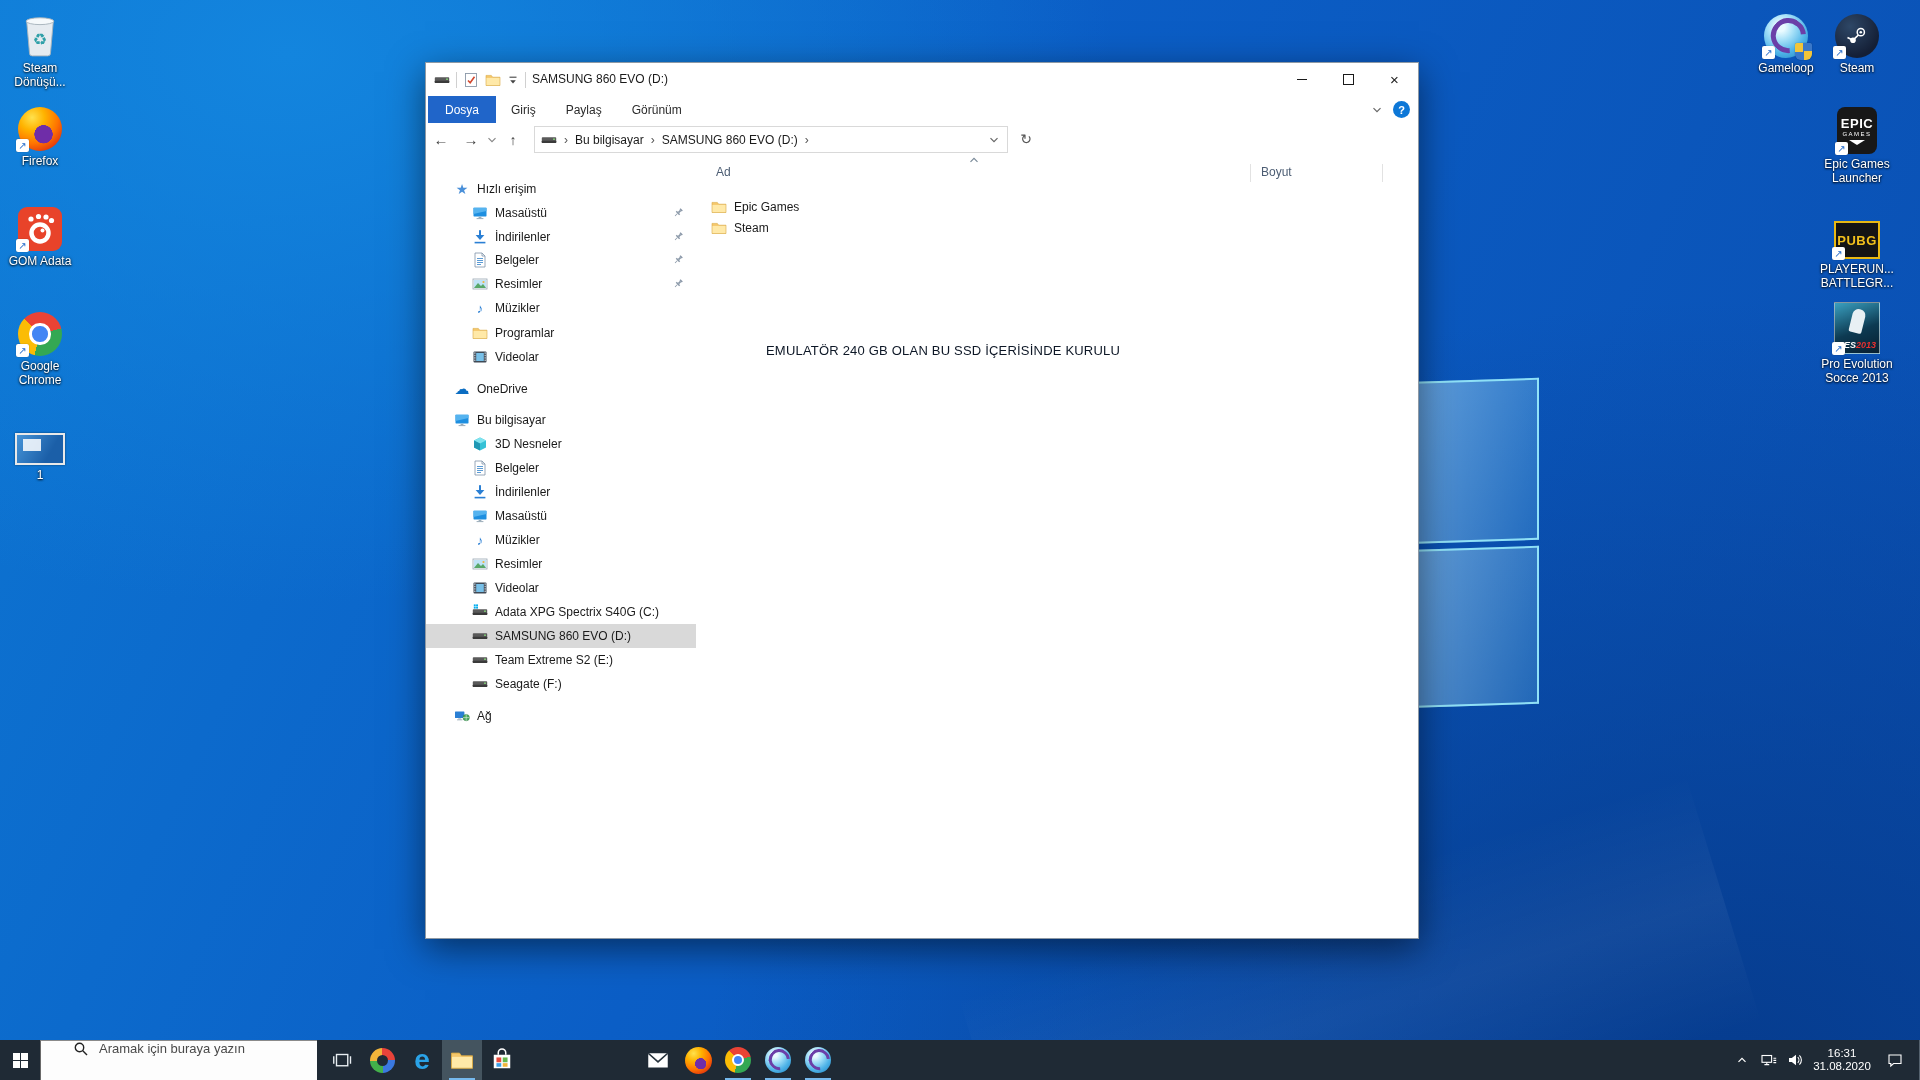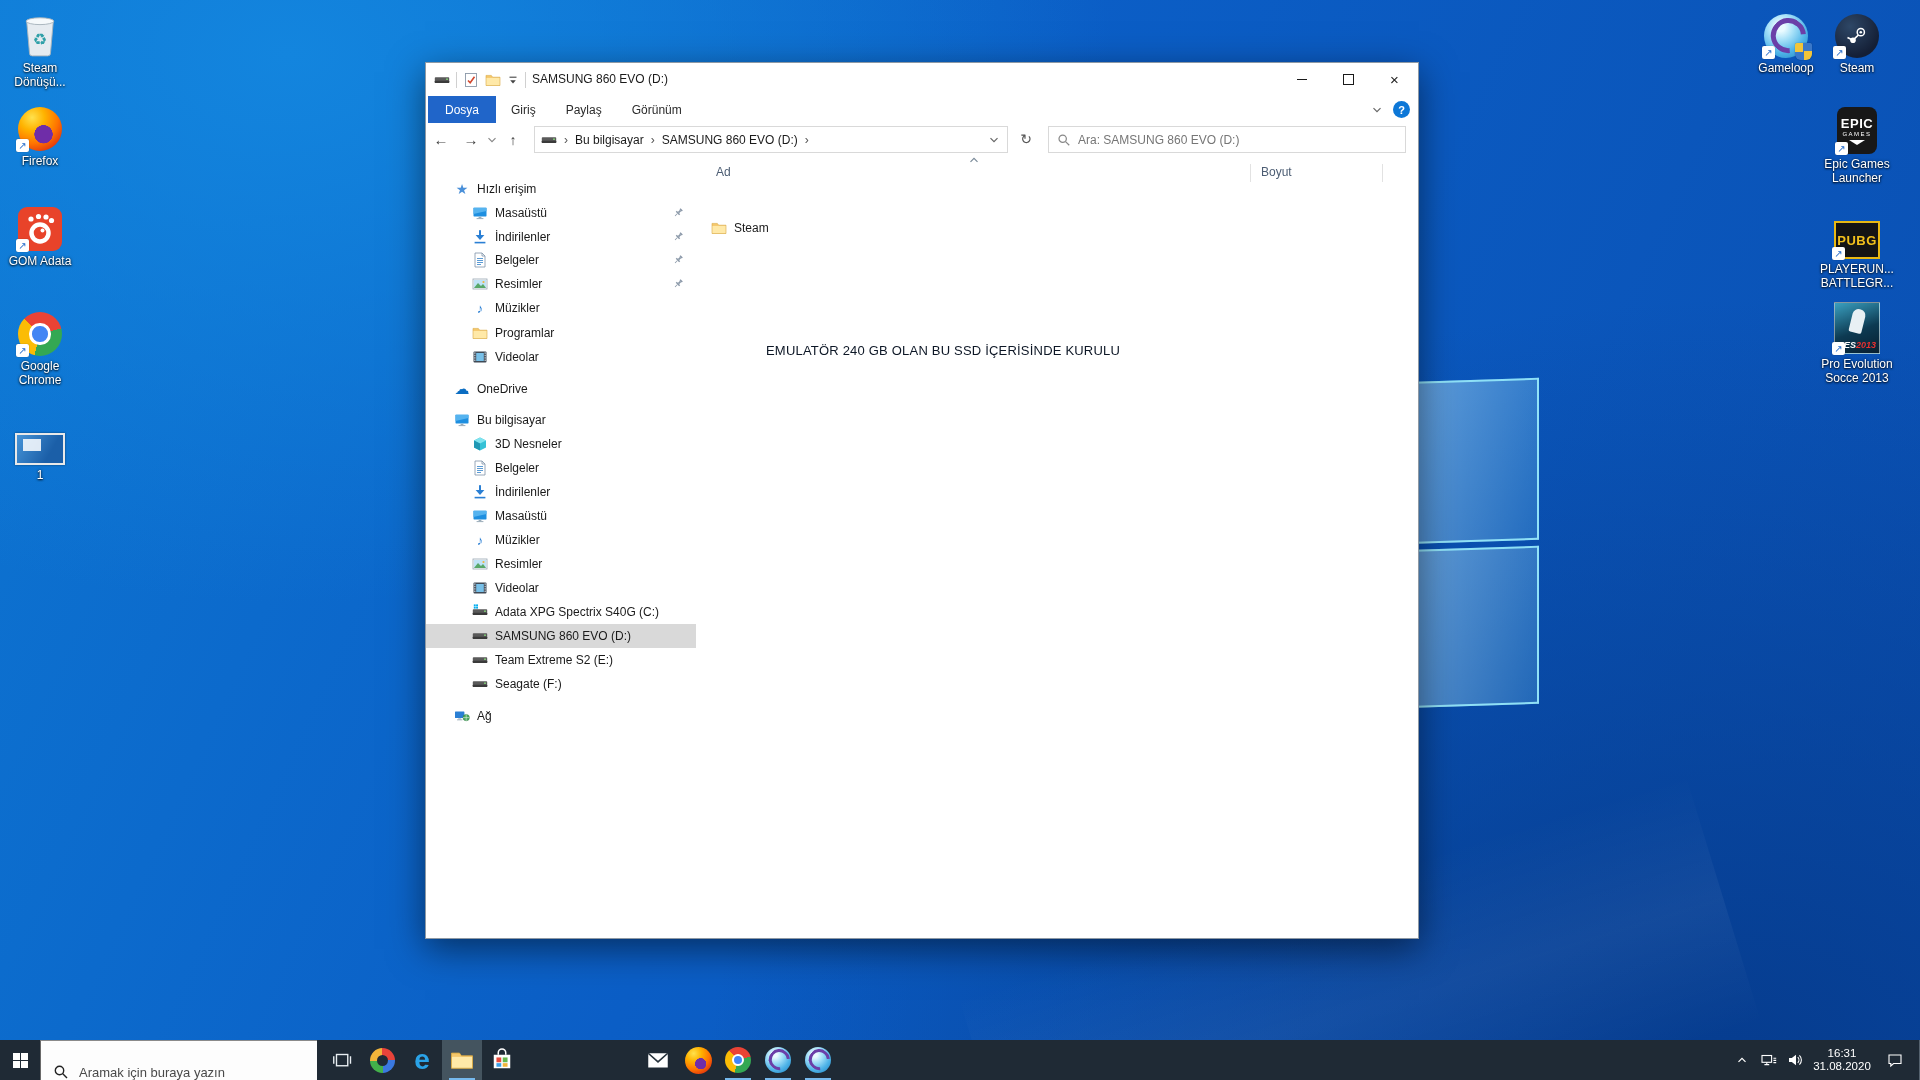--- a/index.html
+++ b/index.html
@@ -121,21 +121,21 @@
   .statusbar .st2{position:absolute;left:58px;top:6px;}
   .viewbtn{position:absolute;top:4px;width:20px;height:19px;display:flex;align-items:center;justify-content:center;}
   .viewbtn.details{right:27px;background:#cde6f7;border:1px solid #90c2e8;}
   .viewbtn.thumbs{right:6px;}
   
   .taskbar{position:absolute;left:0;bottom:0;width:1920px;height:40px;background:#1f2a35;}
   .startbtn{position:absolute;left:0;top:0;width:40px;height:40px;display:flex;align-items:center;justify-content:center;}
   .flag{display:grid;grid-template-columns:7px 7px;grid-template-rows:7px 7px;gap:1px;}
   .flag div{background:#fff;}
   .tsearch{position:absolute;left:40px;top:0;width:277px;height:40px;background:#fdfdfd;border-left:1px solid #6a6a6a;
-           display:flex;align-items:flex-end;box-sizing:border-box;border-top:1px solid #8a8a8a;}
+           display:flex;align-items:flex-start;box-sizing:border-box;border-top:1px solid #8a8a8a;padding-left:20px;}
   .tsearch .ph{font-size:13px;color:#4a4a4a;}
   .ticons{position:absolute;top:0;height:40px;display:flex;}
   .tg1{left:322px;} .tg2{left:638px;}
   .ttile{width:40px;height:40px;display:flex;align-items:center;justify-content:center;position:relative;}
   .ttile.active{background:#44545f;}
   .ttile .runbar{position:absolute;left:7px;right:7px;bottom:0;height:2px;background:#76b9ed;}
   .edgeE{font-size:28px;font-weight:bold;color:#2aa3e8;line-height:28px;}
   .paint{width:25px;height:25px;border-radius:50%;position:relative;
     background:conic-gradient(#e8433a 0 25%,#3a78e0 25% 50%,#43b04a 50% 75%,#f2b53a 75% 100%);}
   .paint::after{content:"";position:absolute;inset:7px;border-radius:50%;background:#1f2a35;}
@@ -463,26 +463,20 @@
         <span class="crumbsep">›</span>
         <span>SAMSUNG 860 EVO (D:)</span>
         <span class="crumbsep">›</span>
         <span class="addr-chev">
             <svg class="i12">
               <use href="#sym-chd"></use>
             </svg>
           </span>
       </div>
       <div class="refreshbtn">↻</div>
-      <div class="searchbox">
-        <svg class="i14" style="margin:0 7px 0 8px;color:#888">
-            <use href="#sym-mag"></use>
-          </svg>
-        <span class="ph">Ara: SAMSUNG 860 EVO (D:)</span>
-      </div>
     </div>
 
     <div class="body">
 
       <div class="sidebar">
         <div class="nrow lvl0" style="top:21px">
           <span class="ic glyph-star">★</span>
           <span>Hızlı erişim</span>
         </div>
         <div class="nrow lvl1" style="top:45px">
@@ -657,20 +651,28 @@
 
       <div class="files">
         <svg class="sortchev i12">
             <use href="#sym-chu"></use>
           </svg>
         <div class="colhead">
           <span class="cn">Ad</span>
           <span class="cs">Boyut</span>
           <div class="coldiv" style="left:554px"></div>
           <div class="coldiv" style="left:686px"></div>
+        </div>
+        <div class="frow" style="top:40px">
+          <span class="ic">
+              <svg class="i16">
+                <use href="#sym-folder"></use>
+              </svg>
+            </span>
+          <span>Epic Games</span>
         </div>
         <div class="frow" style="top:61px">
           <span class="ic">
               <svg class="i16">
                 <use href="#sym-folder"></use>
               </svg>
             </span>
           <span>Steam</span>
         </div>
         <div class="note">EMULATÖR 240 GB OLAN BU SSD İÇERİSİNDE KURULU</div>

